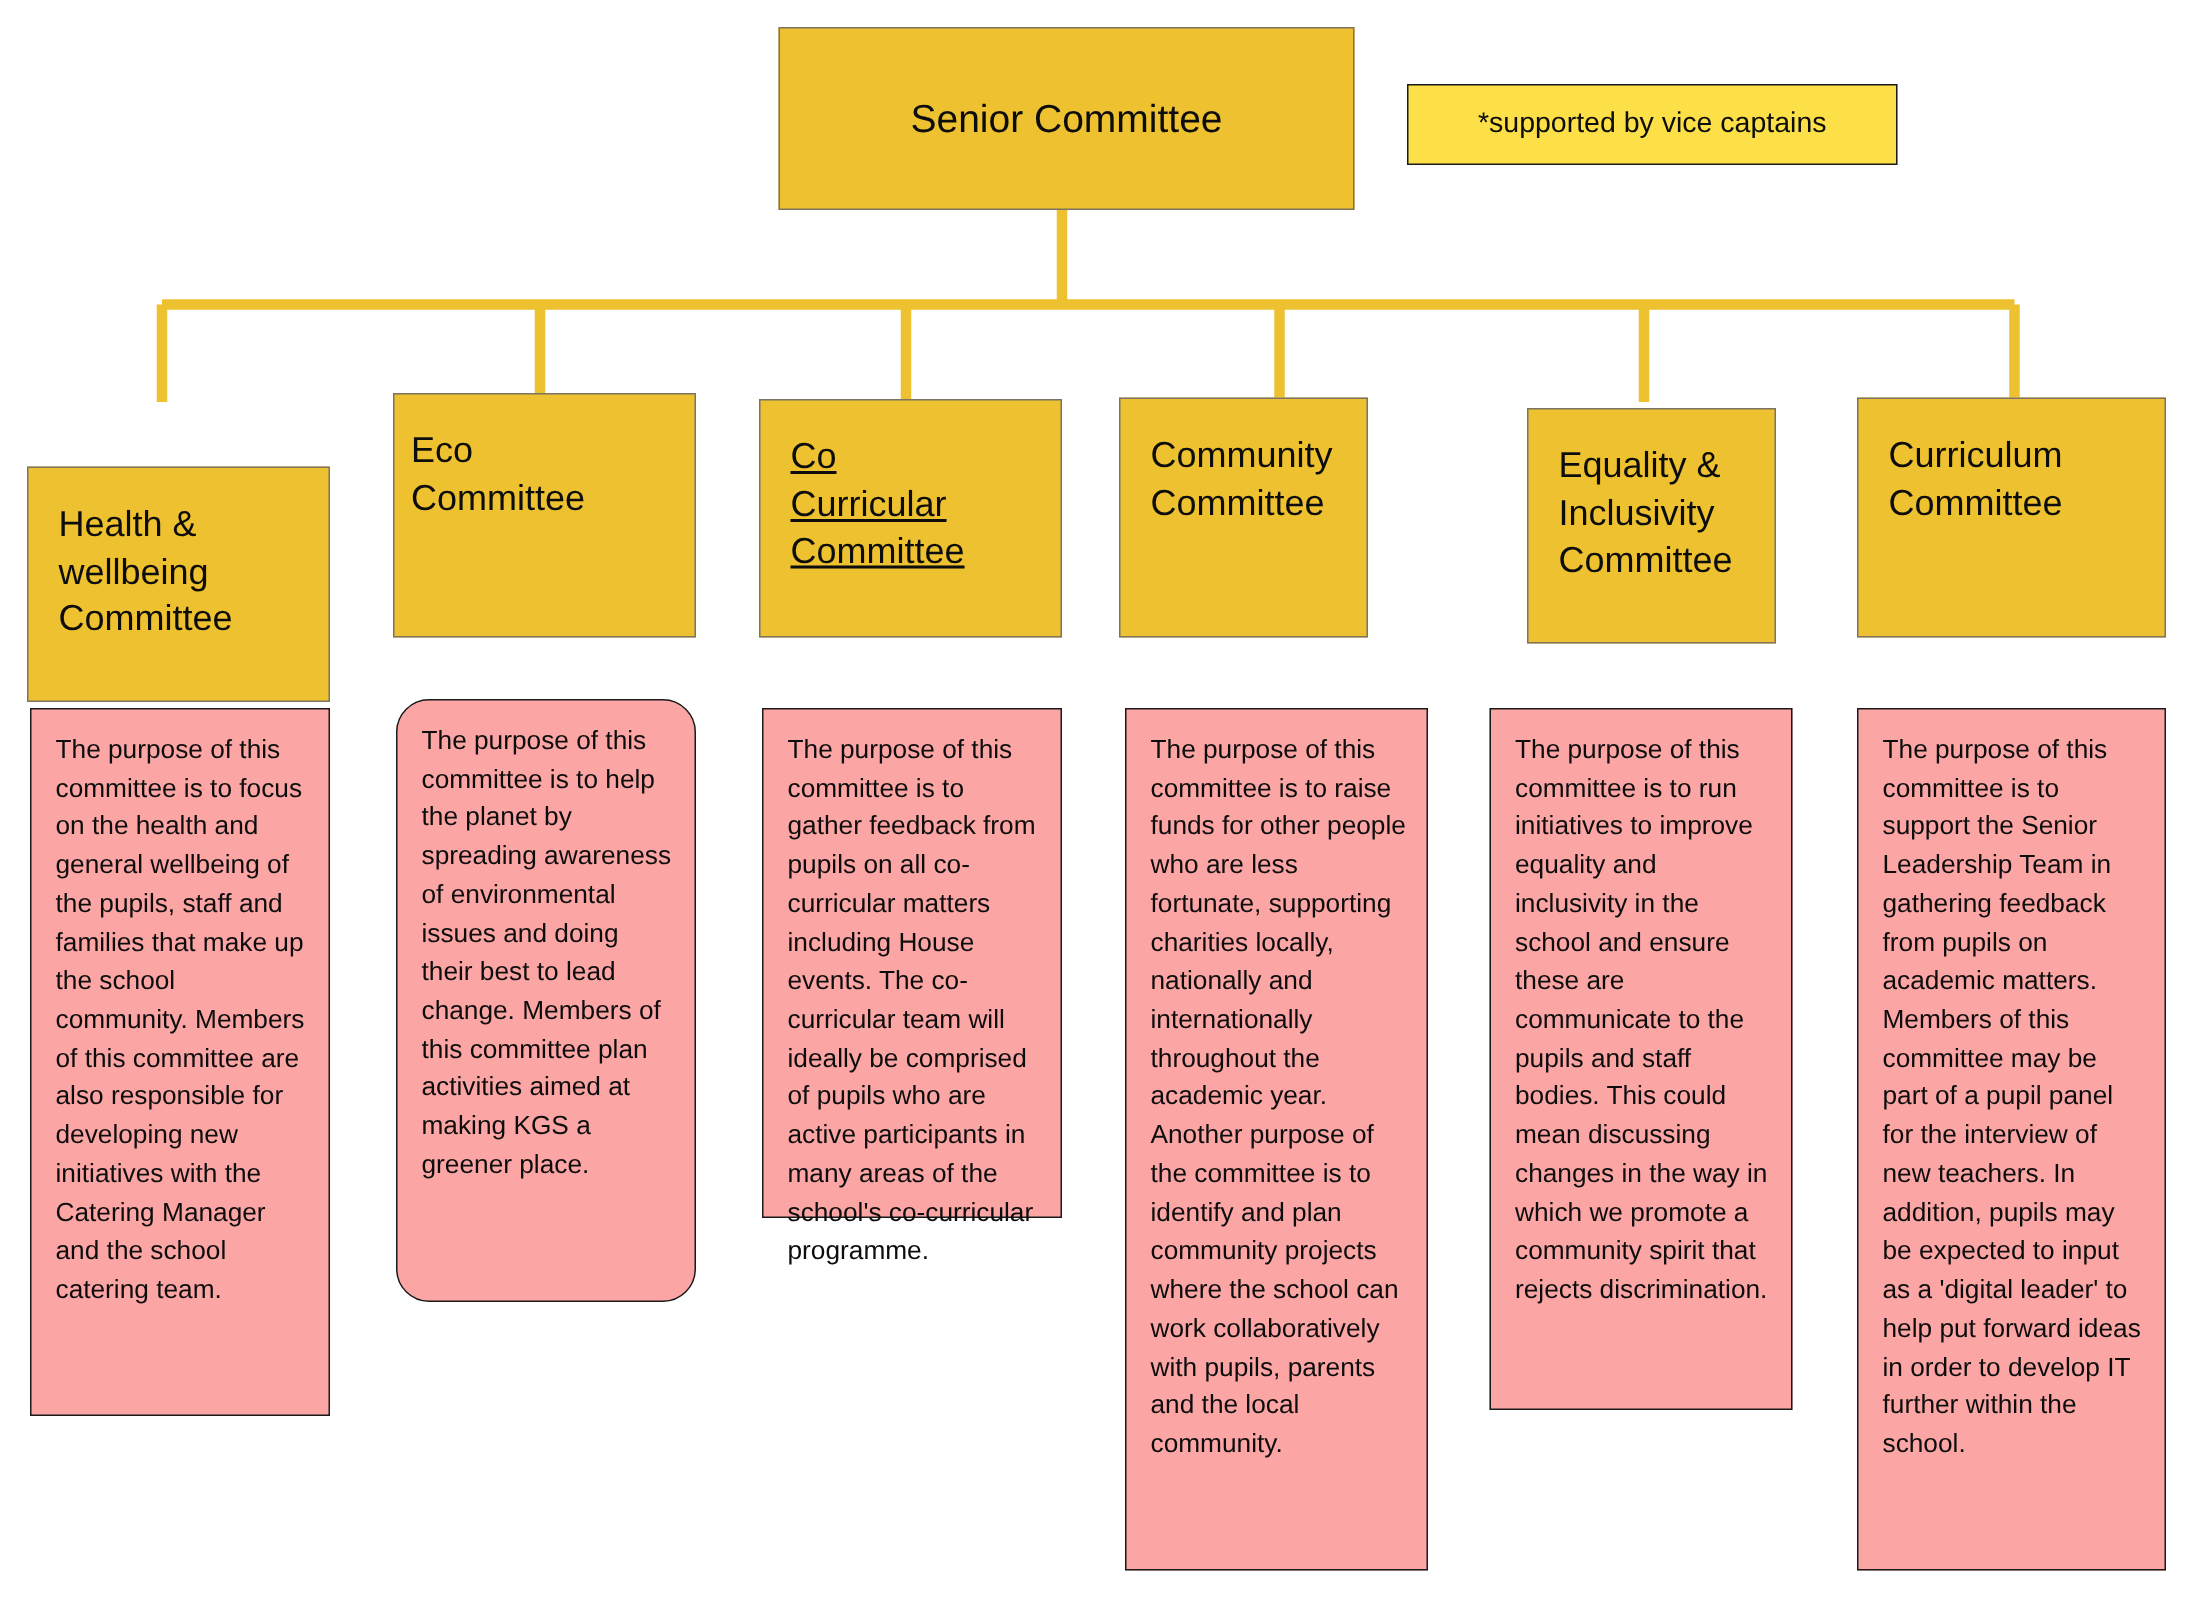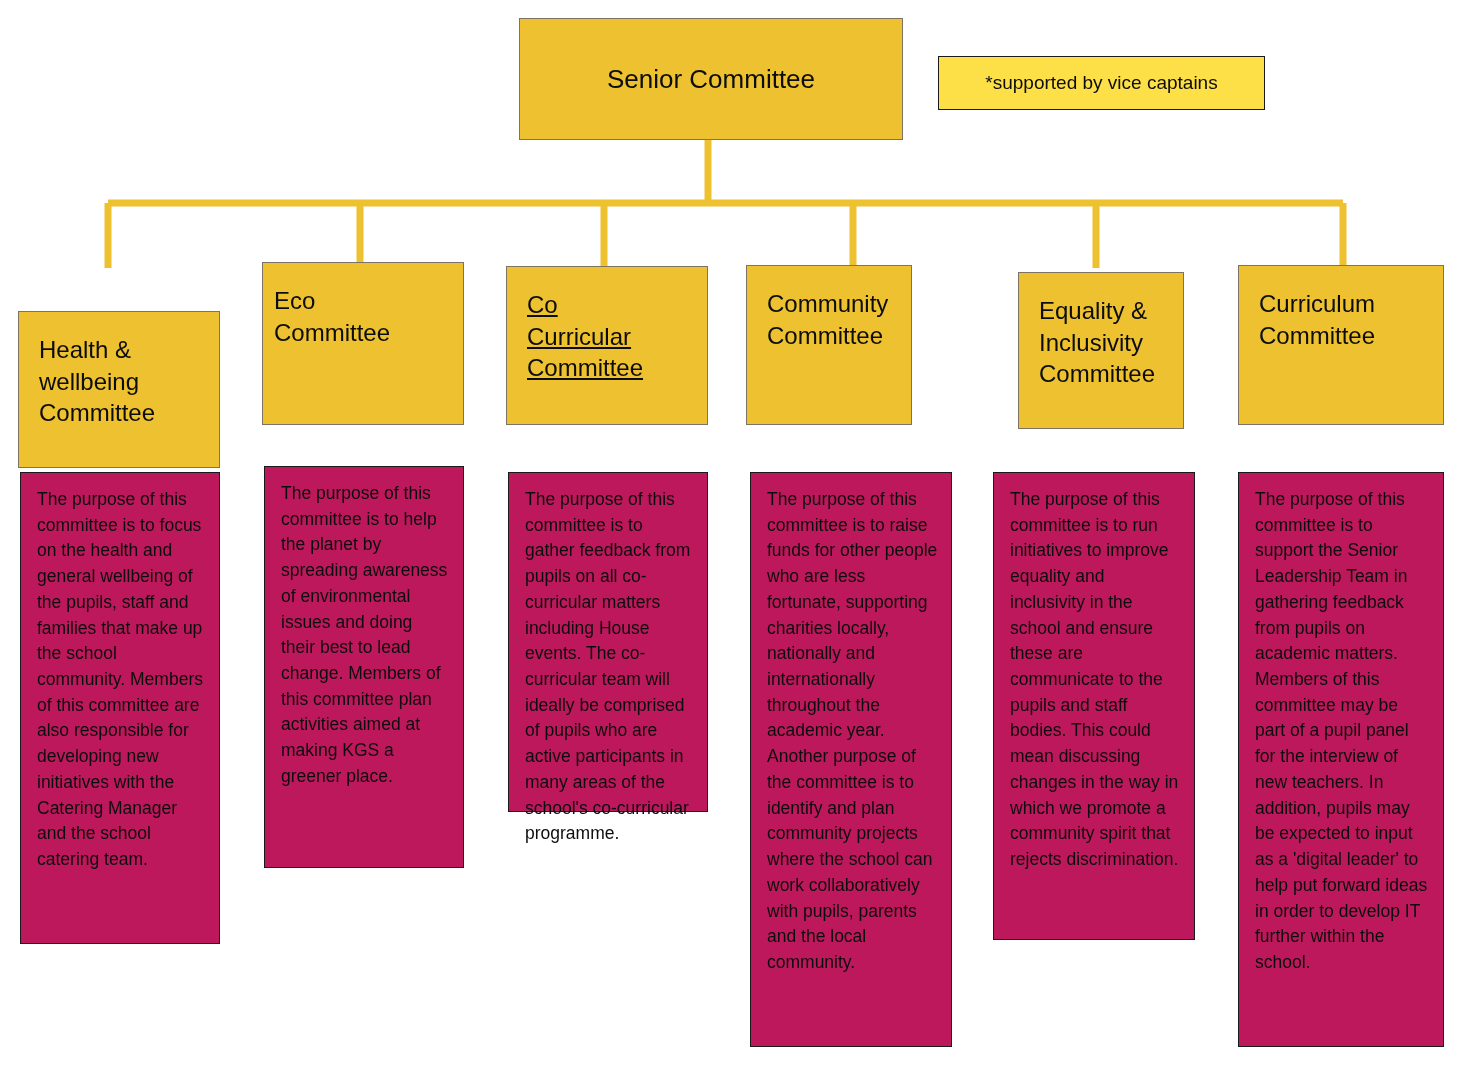--- a/index.html
+++ b/index.html
@@ -75,21 +75,21 @@
     padding: 22px 14px 10px 20px;
     font-size: 24px;
     line-height: 1.32;
     color: #0d0d0d;
     white-space: pre-line;
   }
 
   
   .desc-box {
     position: absolute;
-    background: #be185d;
+    background: #fca5a5;
     border: 1.7px solid #1a1a1a;
     box-sizing: border-box;
     padding: 14px 12px 12px 16px;
     font-size: 17.5px;
     line-height: 1.47;
     color: #0d0d0d;
     text-align: left;
   }
 </style>
 </head>
@@ -133,21 +133,21 @@
 
   <div class="committee-box" style="left:994px; top:272px; width:166px; height:157px;margin-left:24px;">Equality &amp;
 Inclusivity
 Committee</div>
 
   <div class="committee-box" style="left:1238px; top:265px; width:206px; height:160px;">Curriculum
 Committee</div>
 
   <div class="desc-box" style="left:20px;  top:472px; width:200px; height:472px;">The purpose of this committee is to focus on the health and general wellbeing of the pupils, staff and families that make up the school community. Members of this committee are also responsible for developing new initiatives with the Catering Manager and the school catering team.</div>
 
-  <div class="desc-box" style="left:264px; top:466px; width:200px; height:402px;">The purpose of this committee is to help the planet by spreading awareness of environmental issues and doing their best to lead change. Members of this committee plan activities aimed at making KGS a greener place.</div>
+  <div class="desc-box" style="left:264px; top:466px; width:200px; height:402px;border-radius:22px;">The purpose of this committee is to help the planet by spreading awareness of environmental issues and doing their best to lead change. Members of this committee plan activities aimed at making KGS a greener place.</div>
 
   <div class="desc-box" style="left:508px; top:472px; width:200px; height:340px;">The purpose of this committee is to gather feedback from pupils on all co-curricular matters including House events. The co-curricular team will ideally be comprised of pupils who are active participants in many areas of the school's co-curricular programme.</div>
 
   <div class="desc-box" style="left:750px; top:472px; width:202px; height:575px;">The purpose of this committee is to raise funds for other people who are less fortunate, supporting charities locally, nationally and internationally throughout the academic year. Another purpose of the committee is to identify and plan community projects where the school can work collaboratively with pupils, parents and the local community.</div>
 
   <div class="desc-box" style="left:993px; top:472px; width:202px; height:468px;">The purpose of this committee is to run initiatives to improve equality and inclusivity in the school and ensure these are communicate to the pupils and staff bodies. This could mean discussing changes in the way in which we promote a community spirit that rejects discrimination.</div>
 
   <div class="desc-box" style="left:1238px; top:472px; width:206px; height:575px;">The purpose of this committee is to support the Senior Leadership Team in gathering feedback from pupils on academic matters. Members of this committee may be part of a pupil panel for the interview of new teachers. In addition, pupils may be expected to input as a 'digital leader' to help put forward ideas in order to develop IT further within the school.</div>
 
 </div>

